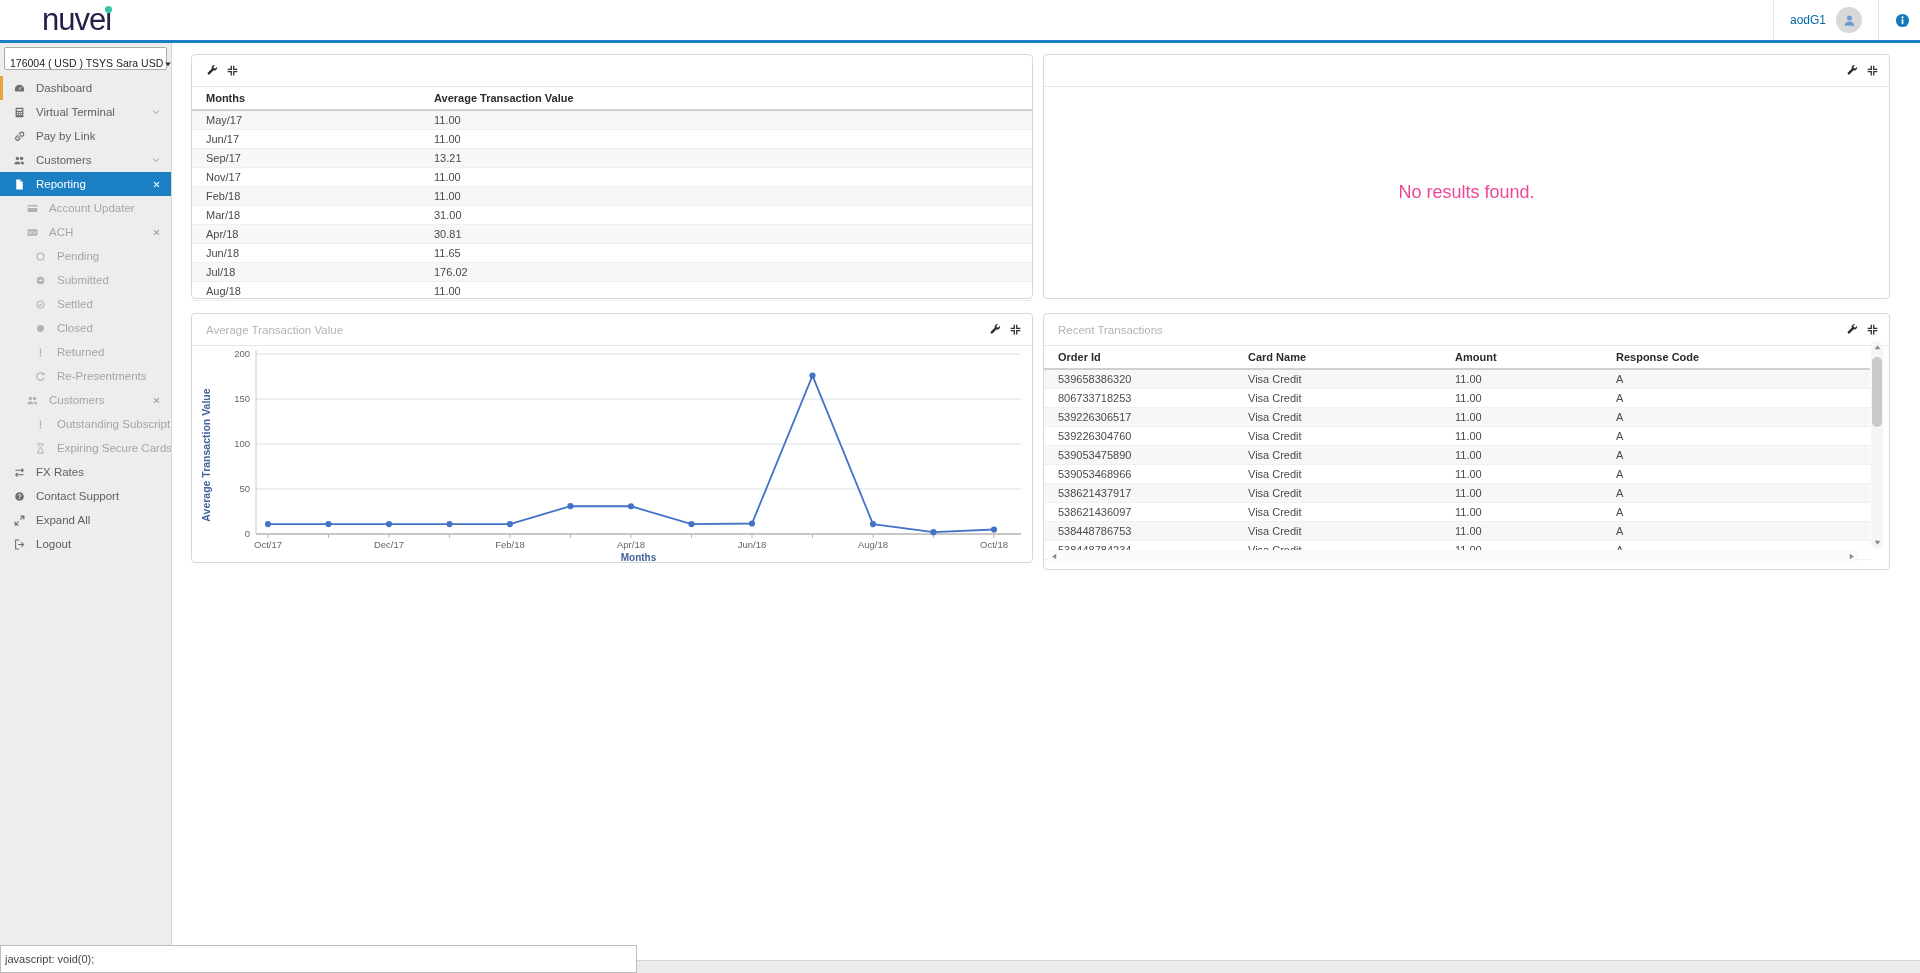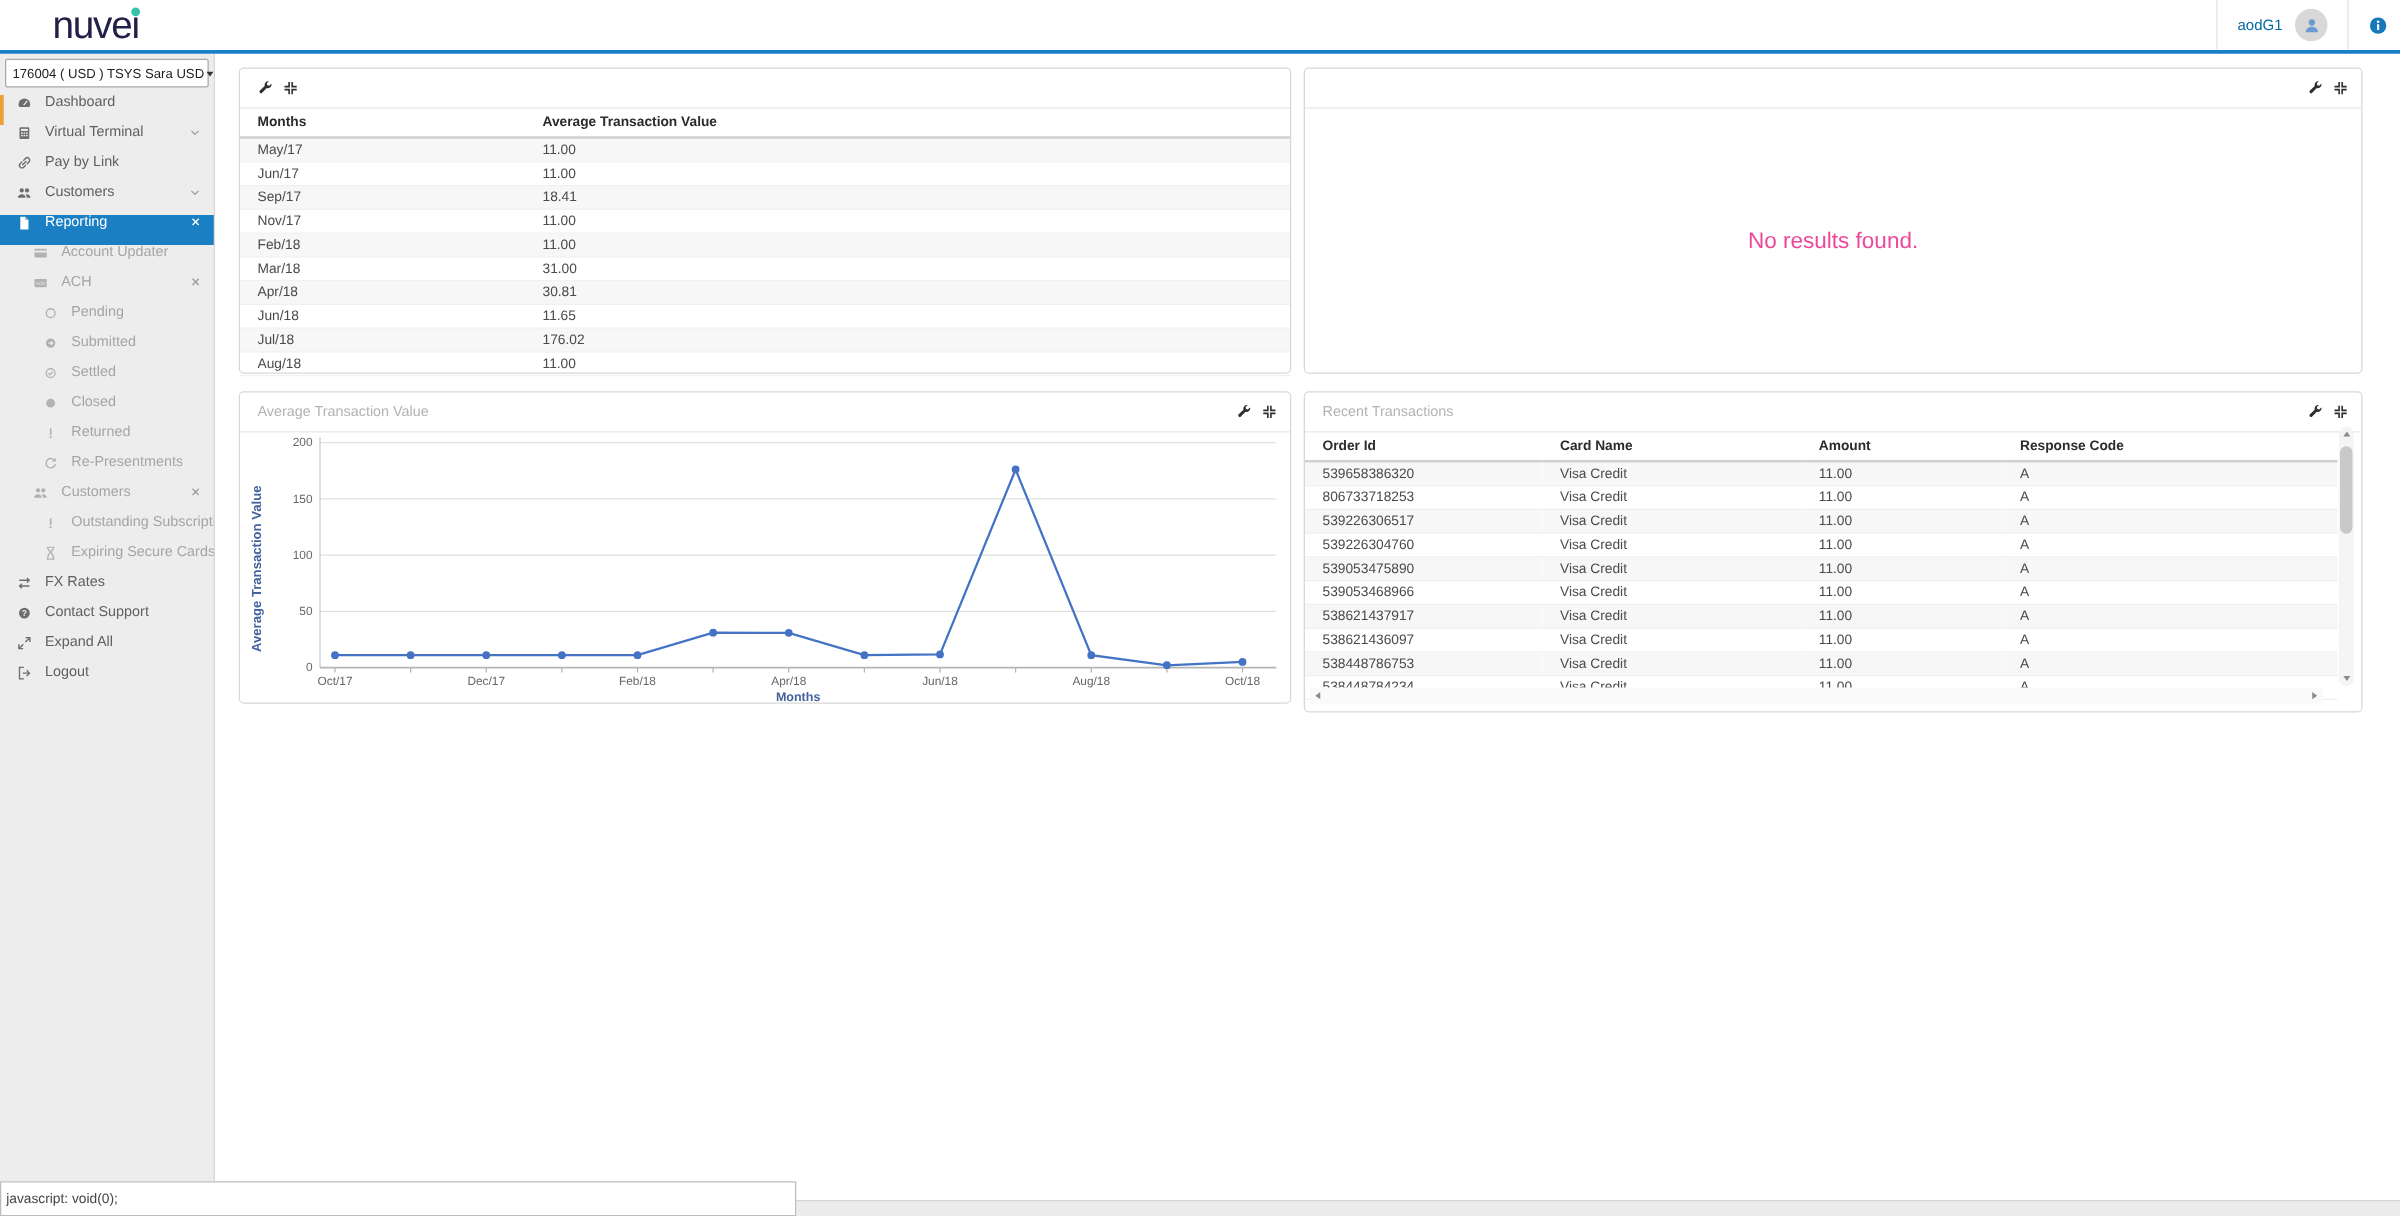--- a/index.html
+++ b/index.html
@@ -15,24 +15,24 @@
   .logo-dot{position:absolute;width:7px;height:7px;border-radius:50%;background:#35c3a8;right:-1px;top:6px}
   .header-right{position:absolute;right:10px;top:0;height:40px;display:flex;align-items:center}
   .hdr-sep{width:1px;height:40px;background:#e3e3e3;margin:0 16px}
   .username{font-size:12px;color:#0369a1;margin-right:10px}
   .avatar{width:26px;height:26px;border-radius:50%;background:#d8d8d8;display:flex;align-items:center;justify-content:center;color:#6b9bd2}
   .info-btn{color:#1779ba;display:flex;align-items:center}
 
   
   .sidebar{position:absolute;left:0;top:43px;width:171px;bottom:12px;background:#ededed;border-right:1px solid #d7d7d7;z-index:2}
   .account-select{margin:4px 4px 6px 4px;height:21px;background:#fff;border:1px solid #a9a9a9;border-radius:2px;
-      display:flex;align-items:center;justify-content:space-between;font-size:10.5px;color:#222;padding:0 5px;white-space:nowrap}
+      display:flex;align-items:flex-end;justify-content:space-between;font-size:10.5px;color:#222;padding:0 5px;white-space:nowrap}
   .account-select .ic{color:#333}
   .sb-menu{margin-top:2px}
-  .sb-item{height:24px;display:flex;align-items:flex-start;font-size:11.5px;color:#5f5f5f;padding-left:12px;position:relative}
+  .sb-item{height:24px;display:flex;align-items:center;font-size:11.5px;color:#5f5f5f;padding-left:12px;position:relative}
   .sb-item .sb-ic{width:15px;margin-right:9px;display:flex;justify-content:center;color:#6e6e6e;flex:0 0 auto}
   .sb-item .sb-label{white-space:nowrap;overflow:hidden}
   .sb-item.lvl1{padding-left:25px;color:#a5a5a5}
   .sb-item.lvl1 .sb-ic{color:#b2b2b2}
   .sb-item.lvl2{padding-left:33px;color:#a5a5a5}
   .sb-item.lvl2 .sb-ic{color:#b2b2b2}
   .sb-item.active{background:#1b7fc4;color:#fff}
   .sb-item.active .sb-ic{color:#fff}
   .sb-item.accent::before{content:"";position:absolute;left:0;top:0;bottom:0;width:3px;background:#eaa338}
   .sb-right{position:absolute;right:9px;color:#9a9a9a;display:flex}
@@ -361,21 +361,21 @@
           <tr data-interactable="true">
             <td data-interactable="false">May/17</td>
             <td data-interactable="false">11.00</td>
           </tr>
           <tr data-interactable="true">
             <td data-interactable="false">Jun/17</td>
             <td data-interactable="false">11.00</td>
           </tr>
           <tr data-interactable="true">
             <td data-interactable="false">Sep/17</td>
-            <td data-interactable="false">18.41</td>
+            <td data-interactable="false">13.21</td>
           </tr>
           <tr data-interactable="true">
             <td data-interactable="false">Nov/17</td>
             <td data-interactable="false">11.00</td>
           </tr>
           <tr data-interactable="true">
             <td data-interactable="false">Feb/18</td>
             <td data-interactable="false">11.00</td>
           </tr>
           <tr data-interactable="true">

